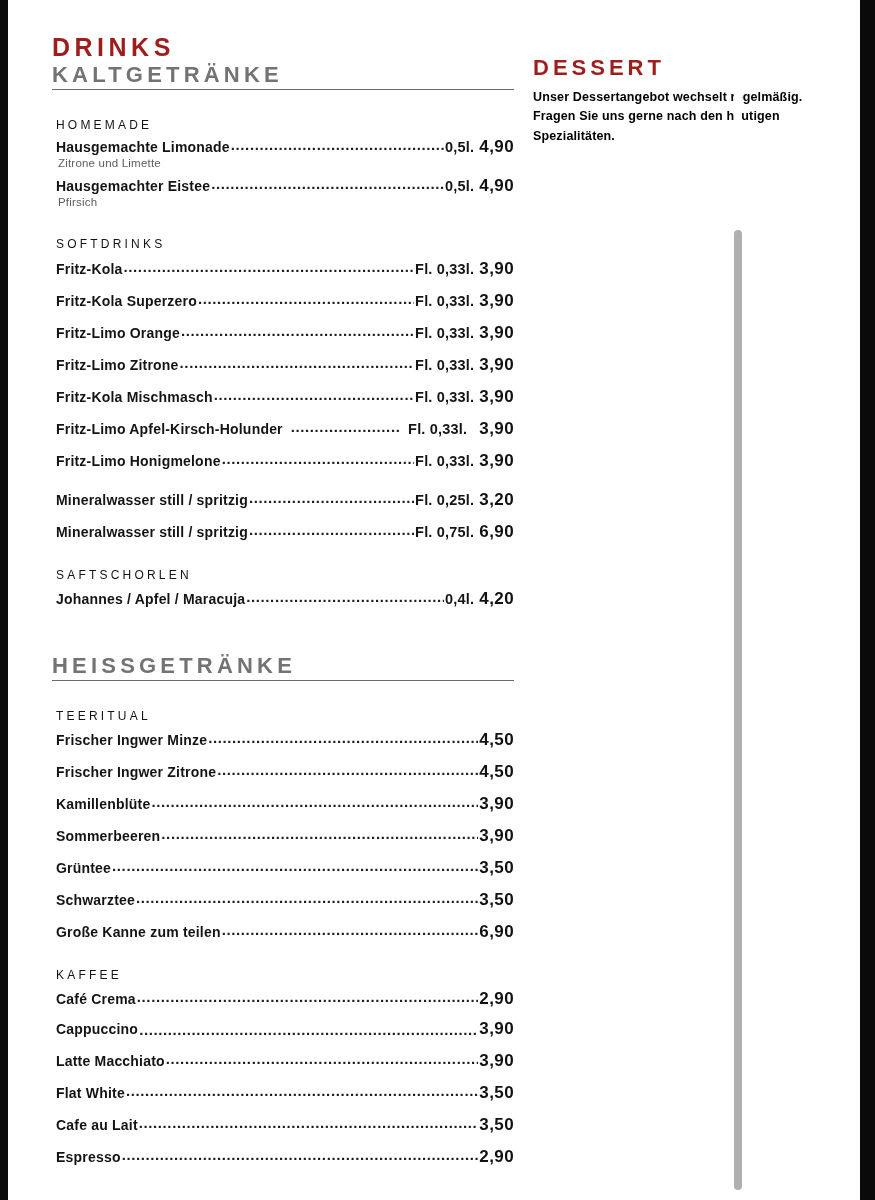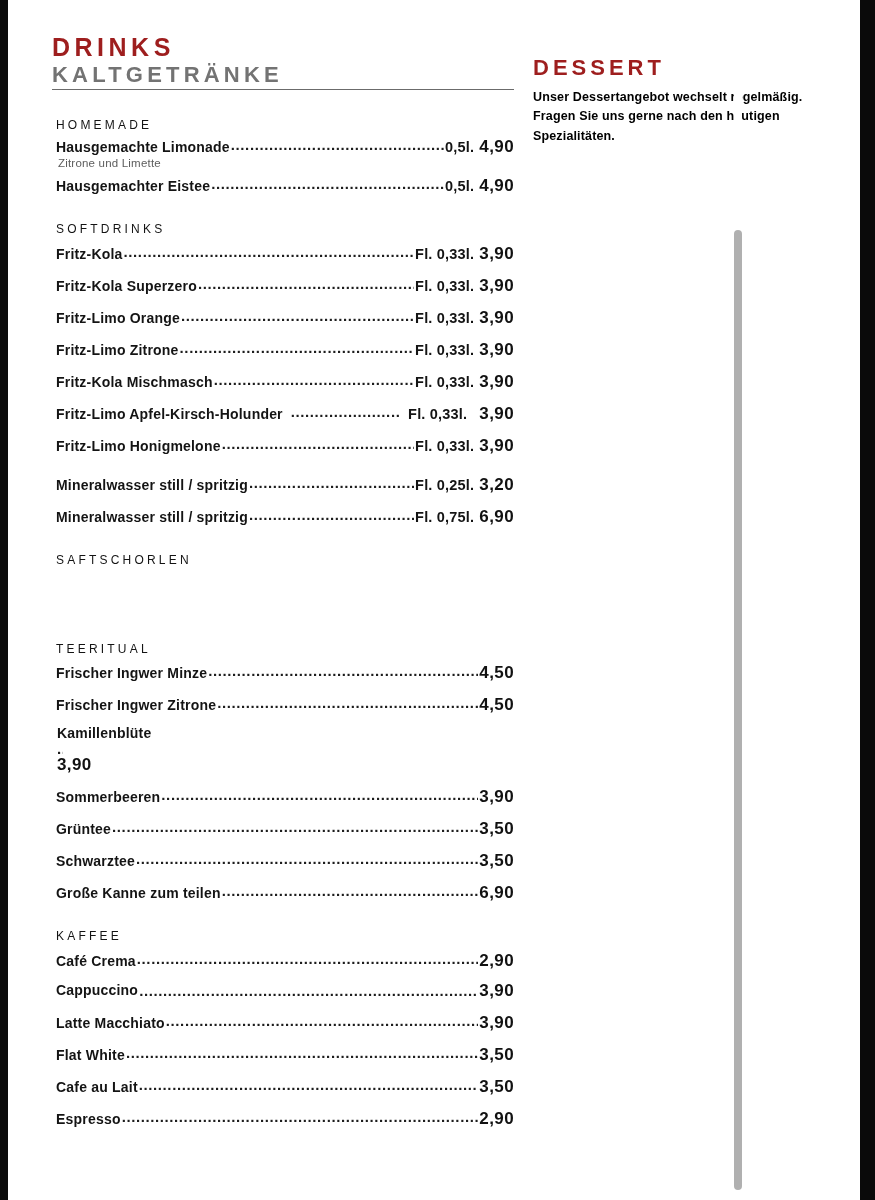--- a/index.html
+++ b/index.html
@@ -219,20 +219,21 @@
             <span class="price">4,90</span>
           </div>
           <div class="desc">Zitrone und Limette</div>
 
           <div class="row" style="margin-top:5px;">
             <span class="name">Hausgemachter Eistee</span>
             <span class="dots"></span>
             <span class="vol">0,5l.</span>
             <span class="price">4,90</span>
           </div>
+          <div class="desc">Pfirsich</div>
         </div>
 
         <div class="sub-head">SOFTDRINKS</div>
         <div class="menu-list">
 
           <div class="row" style="margin-top:6px;">
             <span class="name">Fritz-Kola</span>
             <span class="dots"></span>
             <span class="vol">Fl. 0,33l.</span>
             <span class="price">3,90</span>
@@ -291,38 +292,47 @@
 
           <div class="row" style="margin-top:13px;">
             <span class="name">Mineralwasser still / spritzig</span>
             <span class="dots"></span>
             <span class="vol">Fl. 0,75l.</span>
             <span class="price">6,90</span>
           </div>
         </div>
 
         <div class="sub-head">SAFTSCHORLEN</div>
+        <div class="menu-list">
+          <div class="row" style="margin-top:6px;">
+            <span class="name">Johannes / Apfel / Maracuja</span>
+            <span class="dots"></span>
+            <span class="vol">0,4l.</span>
+            <span class="price">4,20</span>
+          </div>
+        </div>
 
         <div class="spacer-xl"></div>
 
+        <div class="section-head">HEISSGETRÄNKE</div>
 
         <div class="sub-head">TEERITUAL</div>
         <div class="menu-list">
 
           <div class="row" style="margin-top:6px;">
             <span class="name">Frischer Ingwer Minze</span>
             <span class="dots"></span>
             <span class="price">4,50</span>
           </div>
           <div class="row" style="margin-top:13px;">
             <span class="name">Frischer Ingwer Zitrone</span>
             <span class="dots"></span>
             <span class="price">4,50</span>
           </div>
-          <div class="row" style="margin-top:13px;flex-direction:column;">
+          <div class="row" style="margin-top:13px;">
             <span class="name">Kamillenblüte</span>
             <span class="dots"></span>
             <span class="price">3,90</span>
           </div>
           <div class="row" style="margin-top:13px;">
             <span class="name">Sommerbeeren</span>
             <span class="dots"></span>
             <span class="price">3,90</span>
           </div>
           <div class="row" style="margin-top:13px;">

